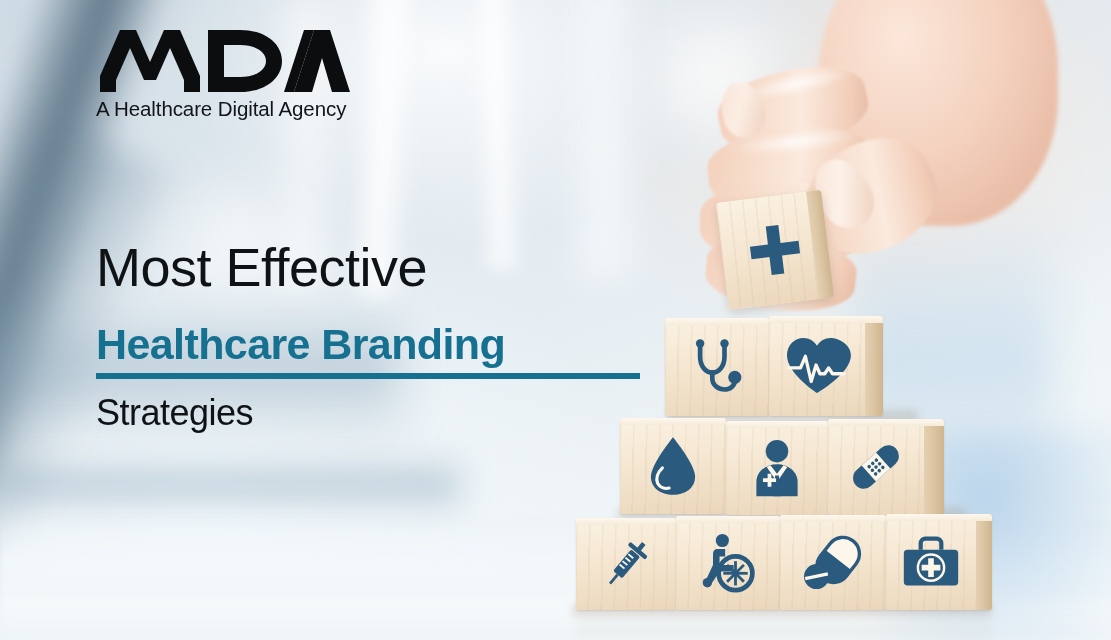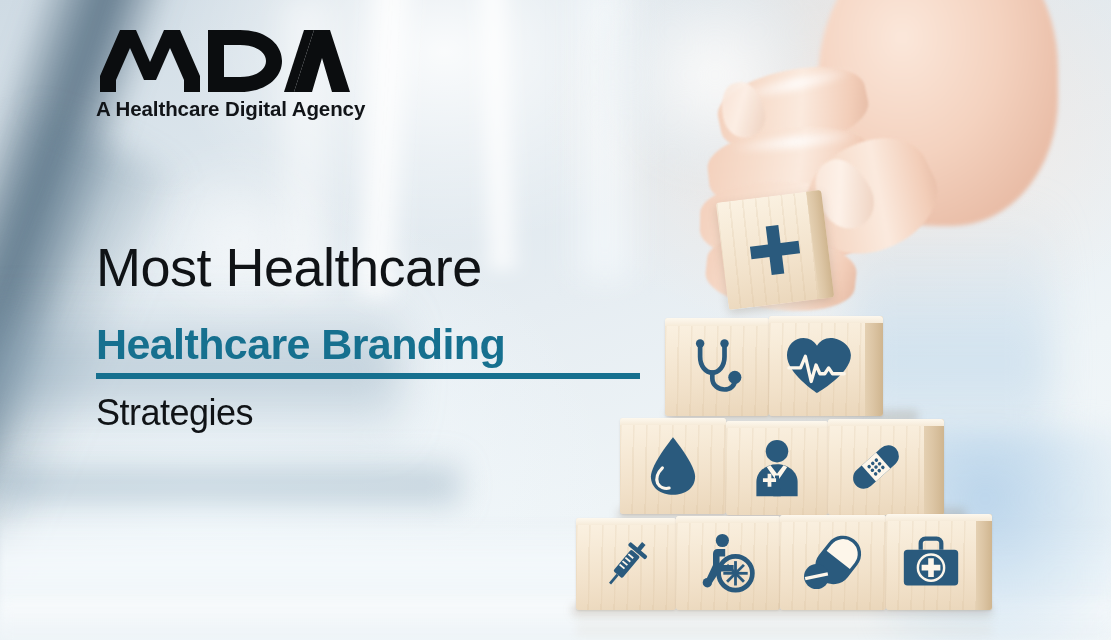--- a/index.html
+++ b/index.html
@@ -82,21 +82,21 @@
     border-radius:3px 3px 0 0;
   }
   .shadow-row{position:absolute;background:rgba(128,106,78,0.20);filter:blur(4px);border-radius:4px;}
   .refl{position:absolute;filter:blur(4px);opacity:.30;transform:scaleY(-1);}
 
   
   #logo{position:absolute;left:98px;top:28px;width:300px;}
   #logo svg{display:block;}
   #tagline{
     position:absolute;left:96px;top:97px;
-    font-size:20.5px;font-weight:bold;color:#111418;
+    font-size:20.5px;font-weight:normal;color:#111418;
     letter-spacing:-0.1px;white-space:nowrap;
   }
   .hl{position:absolute;left:96px;font-weight:400;letter-spacing:-0.5px;white-space:nowrap;}
   #hl1{top:236px;font-size:54px;color:#101316;}
   #hl3{top:392px;font-size:36px;color:#101316;}
   #hl2{top:320px;font-size:43px;font-weight:bold;color:#16708f;letter-spacing:-0.6px;}
   #hlrule{position:absolute;left:96px;top:373px;width:544px;height:6px;background:#16708f;}
 </style>
 </head>
 <body>
@@ -297,18 +297,18 @@
       <path fill="#0b0d0f" d="M2 64 L2 48 L22 2 L38 2 L52 34 L66 2 L82 2 L102 48 L102 64 L86 64 L86 52 L72 20 L58 52 L46 52 L32 20 L18 52 L18 64 Z"></path>
 
       <path fill="#0b0d0f" d="M110 2 L142 2 C168 2 184 16 184 33 C184 50 168 64 142 64 L110 64 Z M126 17 L126 49 L142 49 C158 49 168 42 168 33 C168 24 158 17 142 17 Z"></path>
 
       <path fill="#0b0d0f" d="M216 2 L232 2 L252 64 L234 64 L224 30 L214 64 L196 64 Z"></path>
       <path fill="#0b0d0f" d="M196 64 L186 64 L206 2 L216 2 Z"></path>
     </svg>
   </div>
   <div id="tagline">A Healthcare Digital Agency</div>
 
-  <div class="hl" id="hl1">Most Healthcare</div>
+  <div class="hl" id="hl1">Most Effective</div>
   <div class="hl" id="hl2">Healthcare Branding</div>
   <div id="hlrule"></div>
   <div class="hl" id="hl3">Strategies</div>
 
 </div>
 
 </body></html>

